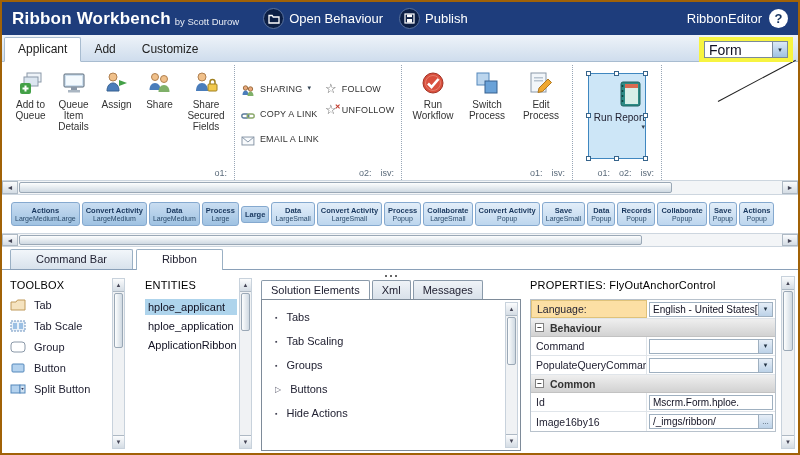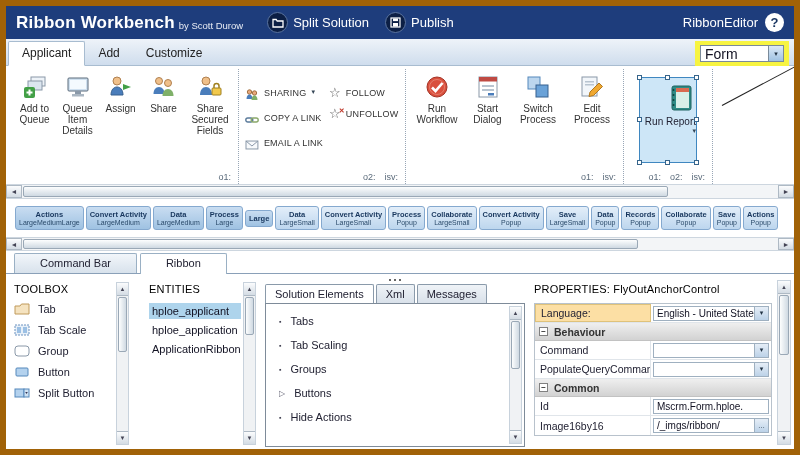--- a/index.html
+++ b/index.html
@@ -1,17 +1,17 @@
 <!DOCTYPE html>
 <html><head>
 <meta charset="utf-8">
 <style>
   *{box-sizing:border-box;margin:0;padding:0}
   body{background:#d8d8d8;font-family:"Liberation Sans",sans-serif}
-  .window{width:800px;height:455px;border:6px solid #a16207;background:#0f172a;display:flex;flex-direction:column;position:relative;overflow:hidden}
+  .window{width:800px;height:455px;border:2px solid #a16207;background:#0f172a;display:flex;flex-direction:column;position:relative;overflow:hidden}
 
   
   .header{height:33px;background:#1e3d7c;display:flex;align-items:center;color:#fff;padding:0 10px;flex-shrink:0}
   .title{font-size:17px;font-weight:bold;letter-spacing:.2px}
   .byline{font-size:9.5px;margin:5px 8px 0 4px;color:#e8ecf4}
   .hbtn{display:flex;align-items:center;gap:5px;font-size:13px;margin-left:16px;cursor:default}
   .hicon{width:21px;height:21px;border-radius:50%;background:#0c1f45;border:1px solid #5a739e;display:flex;align-items:center;justify-content:center}
   .spacer{flex:1}
   .product{font-size:13px;font-weight:normal}
   .help{width:19px;height:19px;border-radius:50%;background:#fff;color:#16335f;font-weight:bold;font-size:13px;text-align:center;line-height:19px;margin-left:7px}
@@ -114,21 +114,21 @@
 
   <div class="header">
     <span class="title">Ribbon Workbench</span>
     <span class="byline">by Scott Durow</span>
     <div class="hbtn">
       <span class="hicon">
         <svg width="12" height="10" viewBox="0 0 12 10">
             <path d="M1 9V1.5h3.2L5.2 3H11v6z" fill="none" stroke="#fff" stroke-width="1.3"></path>
           </svg>
       </span>
-      <span>Split Solution</span>
+      <span>Open Behaviour</span>
     </div>
     <div class="hbtn">
       <span class="hicon">
         <svg width="11" height="11" viewBox="0 0 11 11">
             <rect x="1" y="1" width="9" height="9" fill="none" stroke="#fff" stroke-width="1.2"></rect>
             <rect x="3" y="1.5" width="5" height="2.6" fill="#fff"></rect>
             <rect x="3" y="6" width="5" height="3.6" fill="#fff"></rect>
           </svg>
       </span>
       <span>Publish</span>
@@ -251,30 +251,20 @@
     <div class="rgroup">
       <div class="rbody" style="gap:4px;padding:0 3px">
         <div class="rbtn w48">
           <svg width="26" height="26" viewBox="0 0 26 26">
               <circle cx="13" cy="13" r="10" fill="#d94f3d" stroke="#a33325"></circle>
               <circle cx="13" cy="13" r="7.5" fill="none" stroke="#e8907f" opacity=".7"></circle>
               <path d="M8 13.5l3.5 3.5L18.5 9" fill="none" stroke="#fff" stroke-width="2.6"></path>
             </svg>
           <span>Run Workflow</span>
         </div>
-        <div class="rbtn">
-          <svg width="26" height="26" viewBox="0 0 26 26">
-              <rect x="4" y="3" width="18" height="20" fill="#fff" stroke="#8a98a8"></rect>
-              <rect x="4" y="3" width="18" height="4.5" fill="#bf4a43"></rect>
-              <rect x="7" y="11" width="12" height="2" fill="#b8c4d0"></rect>
-              <rect x="7" y="15" width="12" height="2" fill="#b8c4d0"></rect>
-              <rect x="13" y="19" width="6" height="2.5" fill="#4a7dbb"></rect>
-            </svg>
-          <span>Start Dialog</span>
-        </div>
         <div class="rbtn w48">
           <svg width="26" height="26" viewBox="0 0 26 26">
               <rect x="3" y="3" width="12" height="12" fill="#bcd6ee" stroke="#5588bb"></rect>
               <rect x="11" y="11" width="12" height="12" fill="#6aa2d8" stroke="#36608f"></rect>
             </svg>
           <span>Switch Process</span>
         </div>
         <div class="rbtn w48">
           <svg width="26" height="26" viewBox="0 0 26 26">
               <rect x="3" y="3" width="15" height="19" fill="#f2f6fa" stroke="#8a98a8"></rect>

